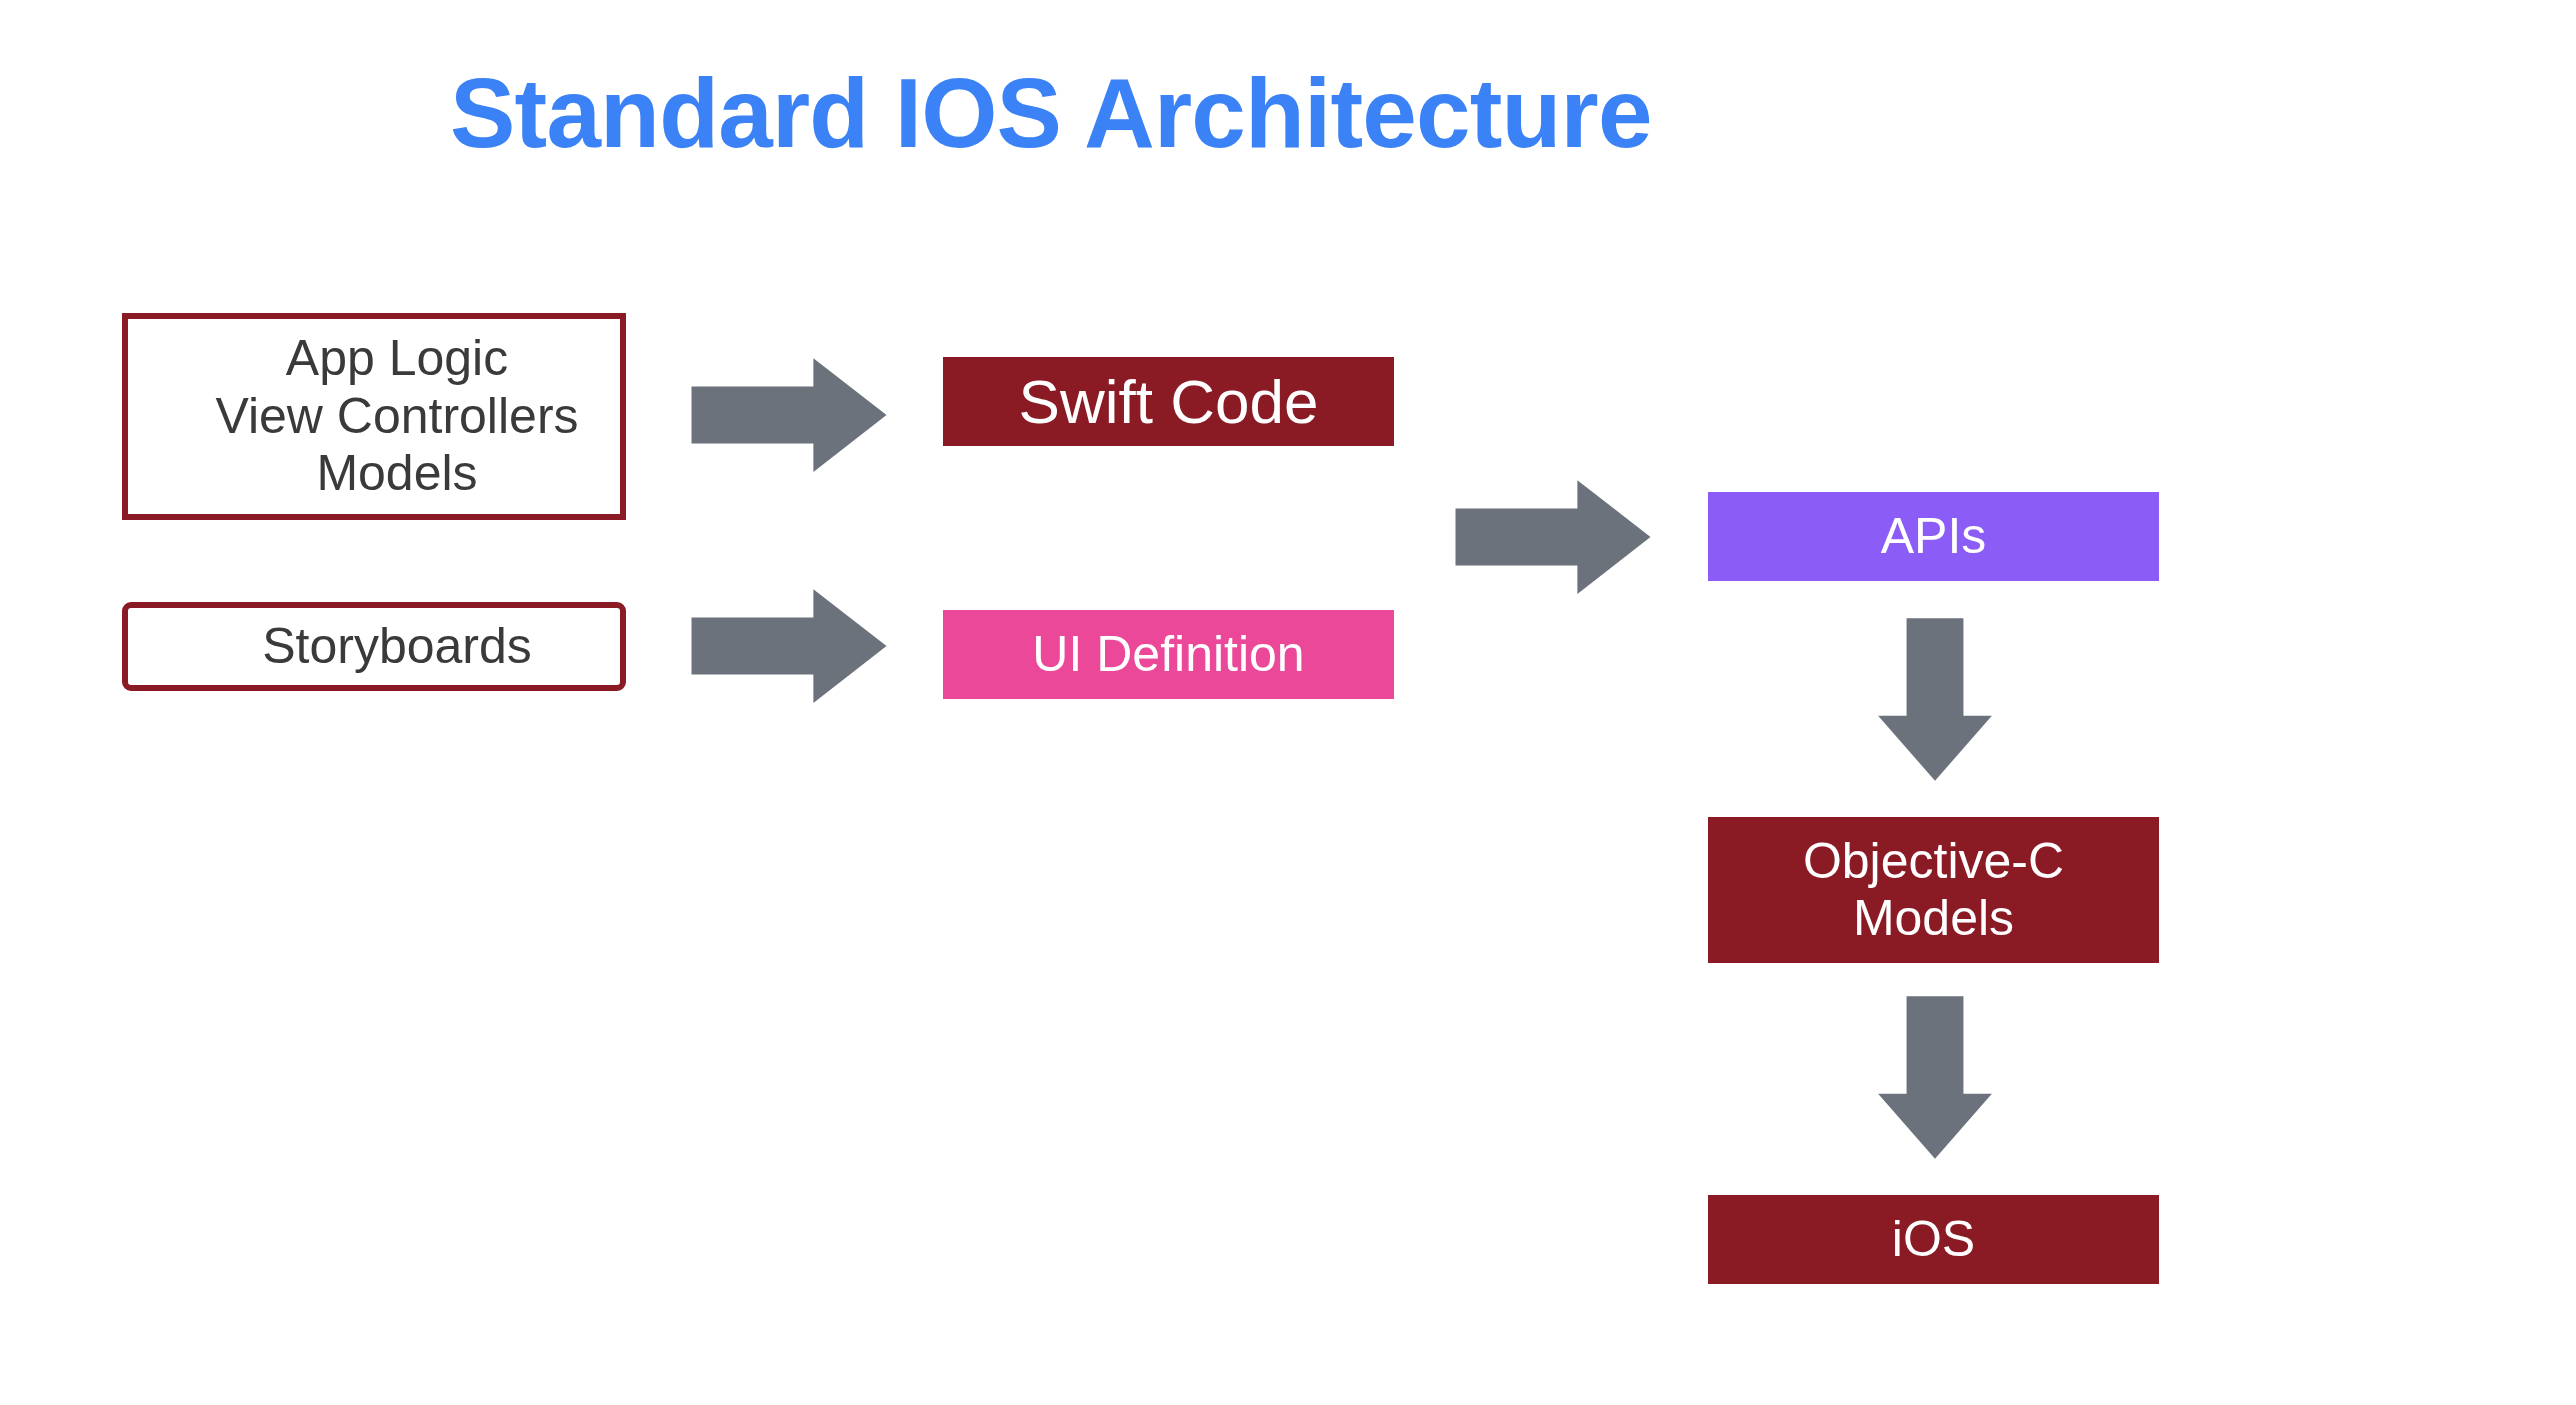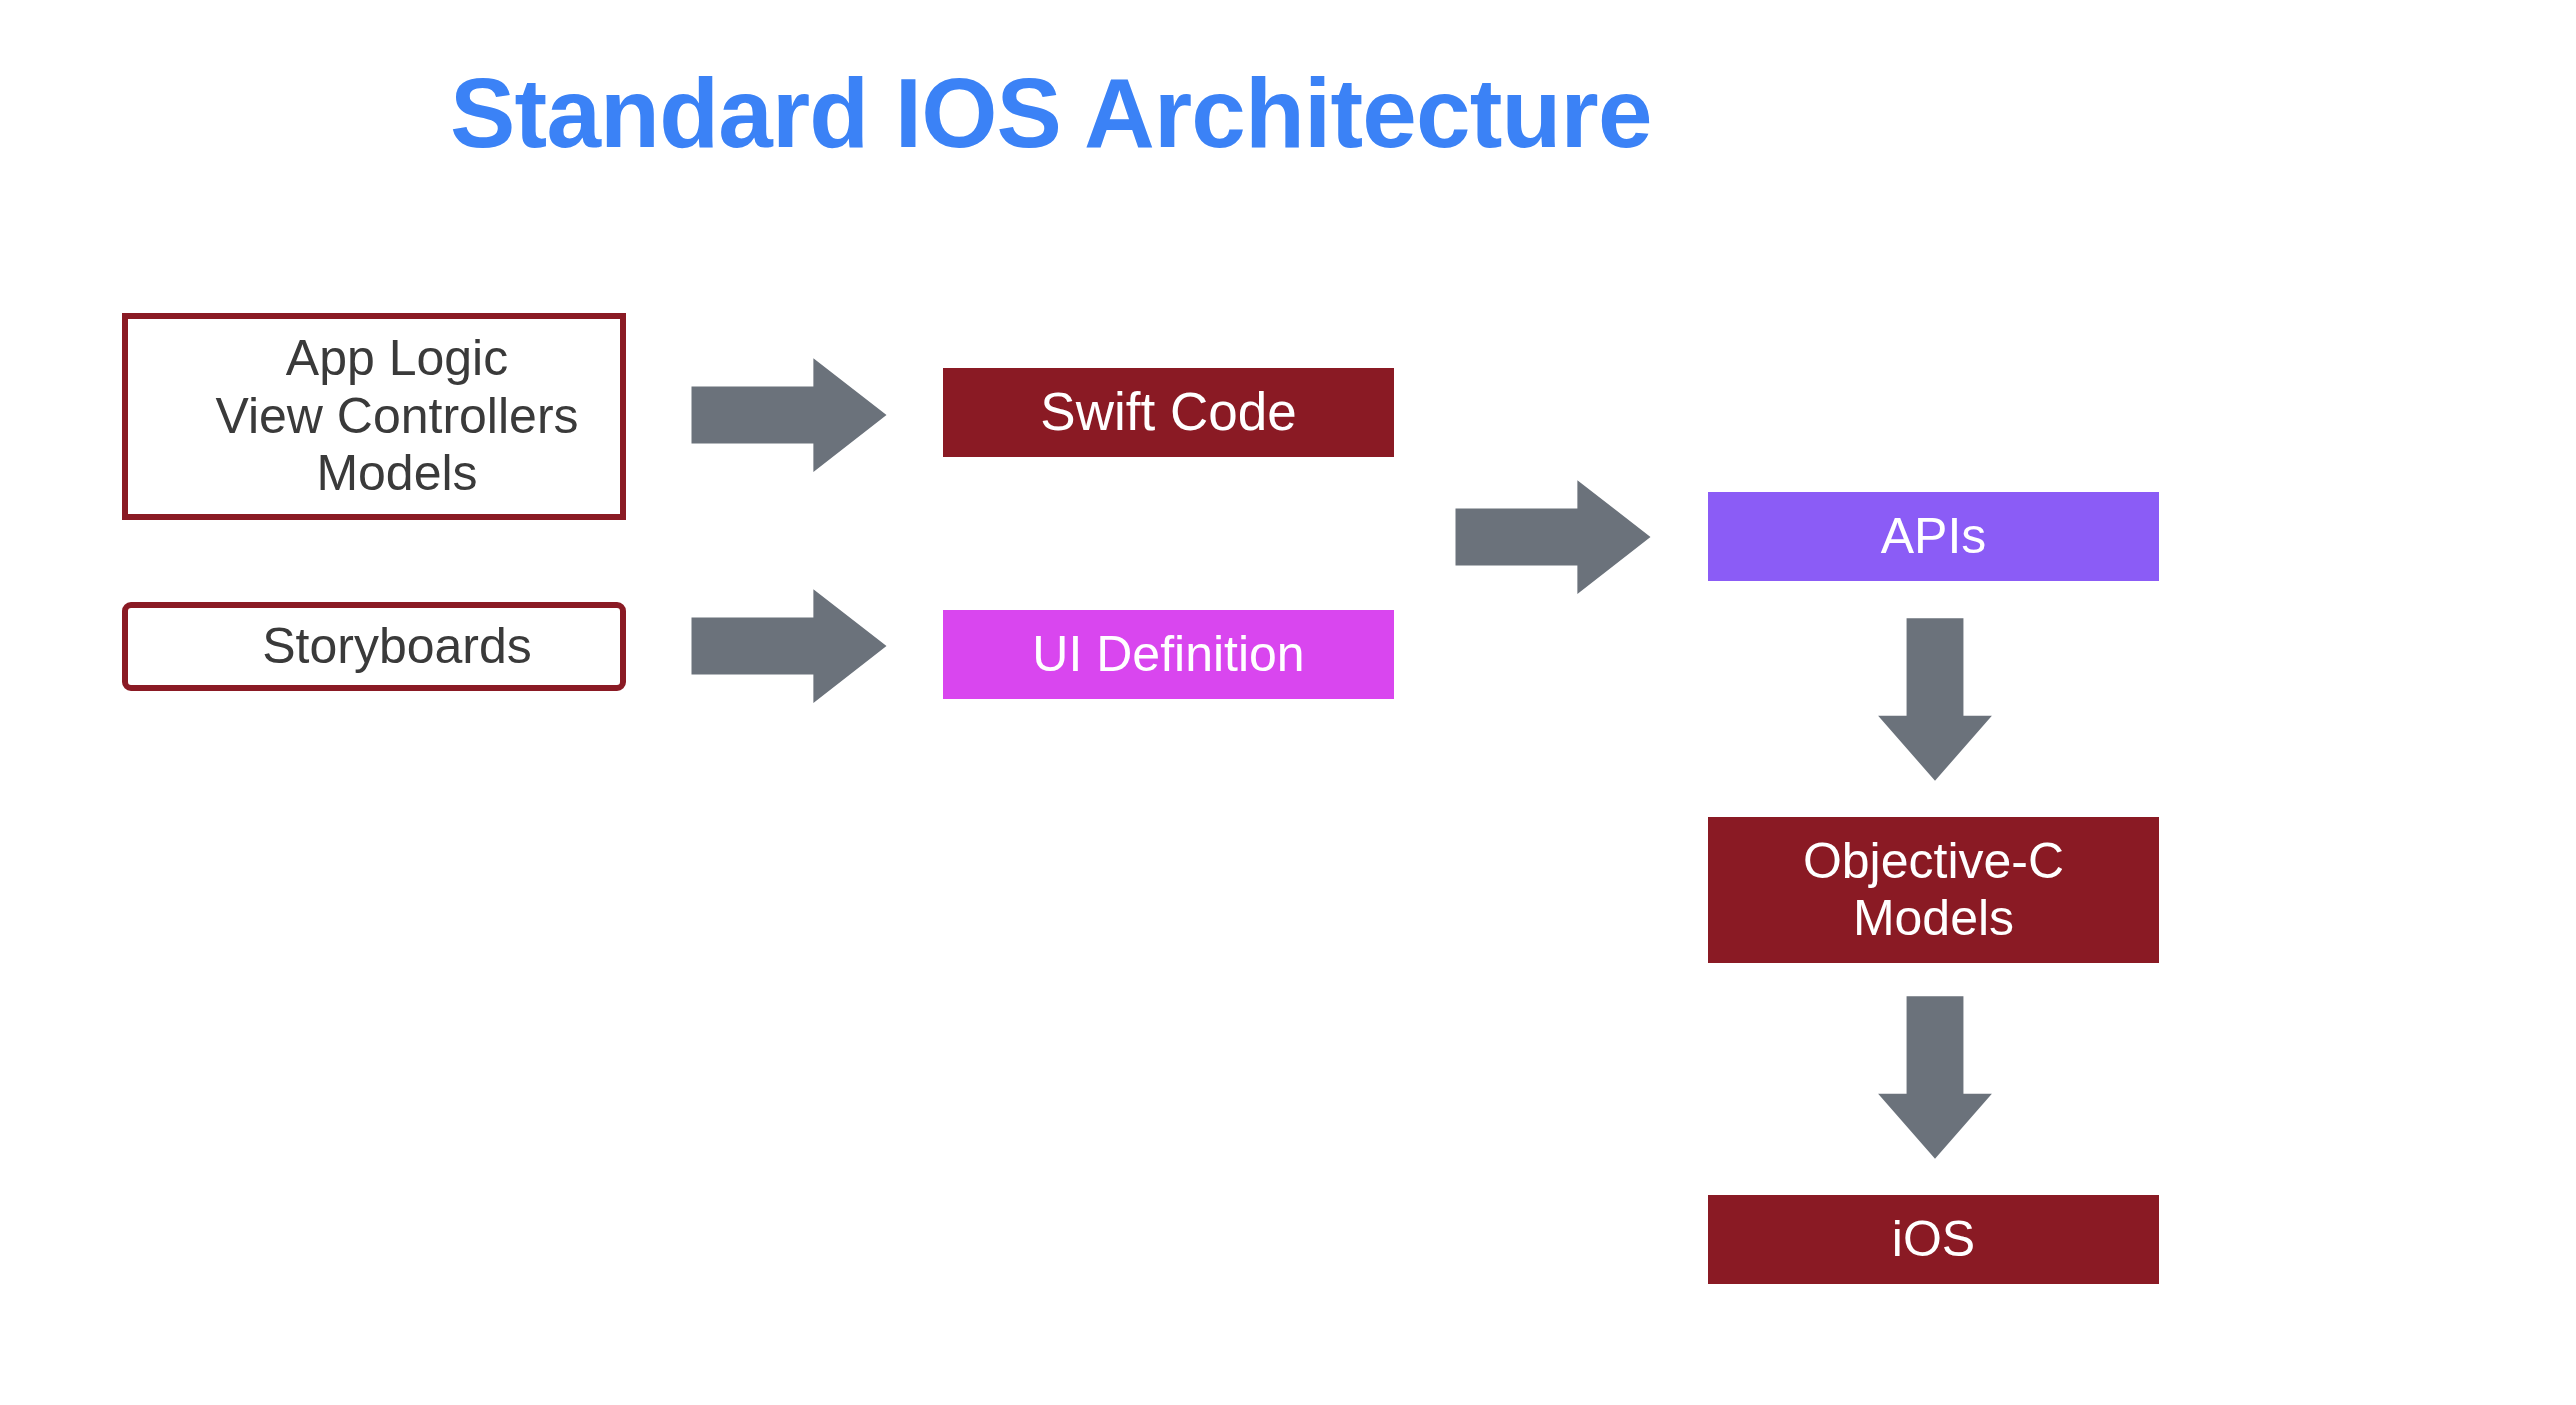--- a/index.html
+++ b/index.html
@@ -53,25 +53,25 @@
 </div>
 
 <svg class="arrow" style="left:675px; top:350px; width:228px; height:130px;" viewBox="0 0 280 160">
   <path d="M 20 45 L 170 45 L 170 10 L 260 80 L 170 150 L 170 115 L 20 115 Z" fill="#6b727b"></path>
 </svg>
 
 <svg class="arrow" style="left:675px; top:581px; width:228px; height:130px;" viewBox="0 0 280 160">
   <path d="M 20 45 L 170 45 L 170 10 L 260 80 L 170 150 L 170 115 L 20 115 Z" fill="#6b727b"></path>
 </svg>
 
-<div class="box box-filled" style="left:943px; top:368px; width:451px; height:89px; background:#8a1a24; font-size:53px;">
+<div class="box box-filled" style="left:943px; top:357px; width:451px; height:89px; background:#8a1a24; font-size:62px;">
   <span>Swift Code</span>
 </div>
 
-<div class="box box-filled" style="left:943px; top:610px; width:451px; height:89px; background:#d946ef; font-size:50px;">
+<div class="box box-filled" style="left:943px; top:610px; width:451px; height:89px; background:#ec4899; font-size:50px;">
   <span>UI Definition</span>
 </div>
 
 <svg class="arrow" style="left:1439px; top:472px; width:228px; height:130px;" viewBox="0 0 280 160">
   <path d="M 20 45 L 170 45 L 170 10 L 260 80 L 170 150 L 170 115 L 20 115 Z" fill="#6b727b"></path>
 </svg>
 
 <div class="box box-filled" style="left:1708px; top:492px; width:451px; height:89px; background:#8b5cf6; font-size:50px;">
   <span>APIs</span>
 </div>

